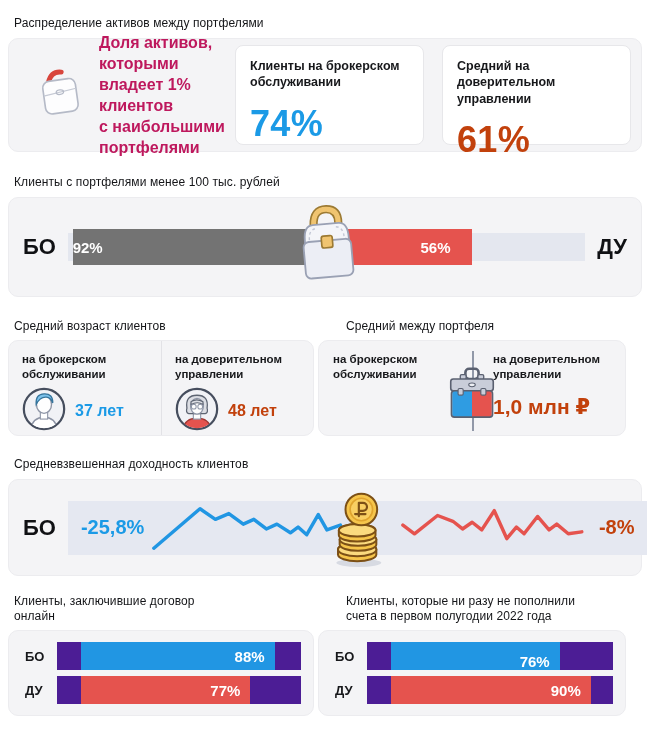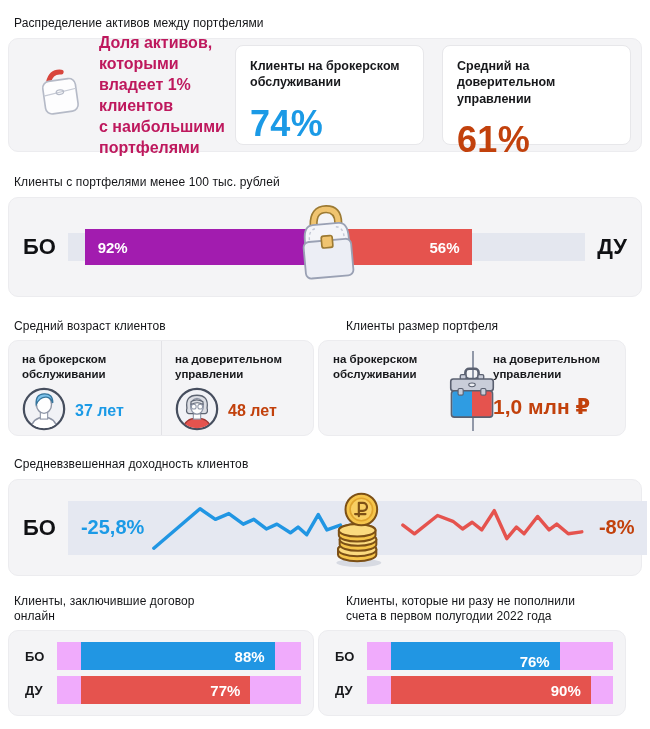--- a/index.html
+++ b/index.html
@@ -23,22 +23,22 @@
   .val-red  { color:#c2410c; }
 
   
   .card-duo { margin-top:7px; height:100px; display:flex; align-items:center; padding:0 14px; position:relative; }
   .big-lbl { font-size:22px; font-weight:bold; color:#101114; }
   .duo-track { flex:1; height:28px; background:#e4e7ef; position:relative; margin:0 12px; }
   .duo-half { position:absolute; top:50%; height:36px; transform:translateY(-50%); }
   .duo-half.lft { left:0; right:50%; }
   .duo-half.rgt { left:50%; right:0; }
   .duo-bar { position:absolute; top:0; height:100%; display:flex; align-items:center; color:#fff; font-size:15px; font-weight:bold; }
-  .duo-bar.blue { right:4px; background:#a21caf; padding-left:13px; }
-  .duo-bar.red  { left:0; background:#e5534e; justify-content:flex-end; padding-right:12px; }
+  .duo-bar.blue { right:16px; background:#737373; }
+  .duo-bar.red  { left:0; background:#e5534e; justify-content:flex-end; padding-right:21px; }
   .duo-icon { position:absolute; left:50%; top:50%; transform:translate(-50%,-54%); z-index:3; }
 
   
   .two-col-titles { margin-top:22px; display:flex; }
   .two-col-titles .t-left  { width:326px; }
   .two-col-titles .t-right { flex:1; }
   .cards-row { display:flex; gap:4px; margin-top:6px; }
 
   .card-age { width:306px; height:96px; display:flex; }
   .age-half { width:50%; padding:11px 10px 10px 13px; }
@@ -64,21 +64,21 @@
   .coins-icon { position:absolute; left:50%; top:50%; transform:translate(-50%,-46%); z-index:3; }
 
   
   .bottom-titles { margin-top:18px; display:flex; }
   .bottom-titles .t-left { width:326px; }
   .bottom-titles .t-right { flex:1; }
   .card-bars { width:306px; height:86px; padding:11px 12px 11px 10px; display:flex; flex-direction:column; justify-content:space-between; }
   .card-bars.wide { width:308px; }
   .bar-row { display:flex; align-items:center; height:28px; }
   .bar-row .row-lbl { width:30px; font-size:13px; font-weight:bold; text-align:left; padding-left:6px; }
-  .bar-track { flex:1; height:28px; background:#f0abfc; margin-left:8px; position:relative;padding-left:24px; }
+  .bar-track { flex:1; height:28px; background:#4c1d95; margin-left:8px; position:relative;padding-left:24px; }
   .bar-fill { height:100%; display:flex; align-items:center; justify-content:flex-end; padding-right:10px; color:#fff; font-size:15px; font-weight:bold; }
   .bar-fill.blue { background:#2196e3; }
   .bar-fill.red  { background:#e5534e; }
 </style>
 </head>
 <body>
 
 <div class="page">
 
   <div class="sec-title mt1">Распределение активов между портфелями</div>
@@ -135,21 +135,21 @@
             <rect x="30" y="41" width="12" height="13" rx="2.5" fill="#f0c470" stroke="#9c7a33" stroke-width="1.8"></rect>
           </g>
         </svg>
       </span>
     </div>
     <div class="big-lbl">ДУ</div>
   </div>
 
   <div class="two-col-titles">
     <div class="t-left sec-title">Средний возраст клиентов</div>
-    <div class="t-right sec-title">Клиенты размер портфеля</div>
+    <div class="t-right sec-title">Средний между портфеля</div>
   </div>
 
   <div class="cards-row">
 
     <div class="card card-age">
       <div class="age-half">
         <div class="age-lbl">на брокерском
 обслуживании</div>
         <div class="age-row">
           <span>

